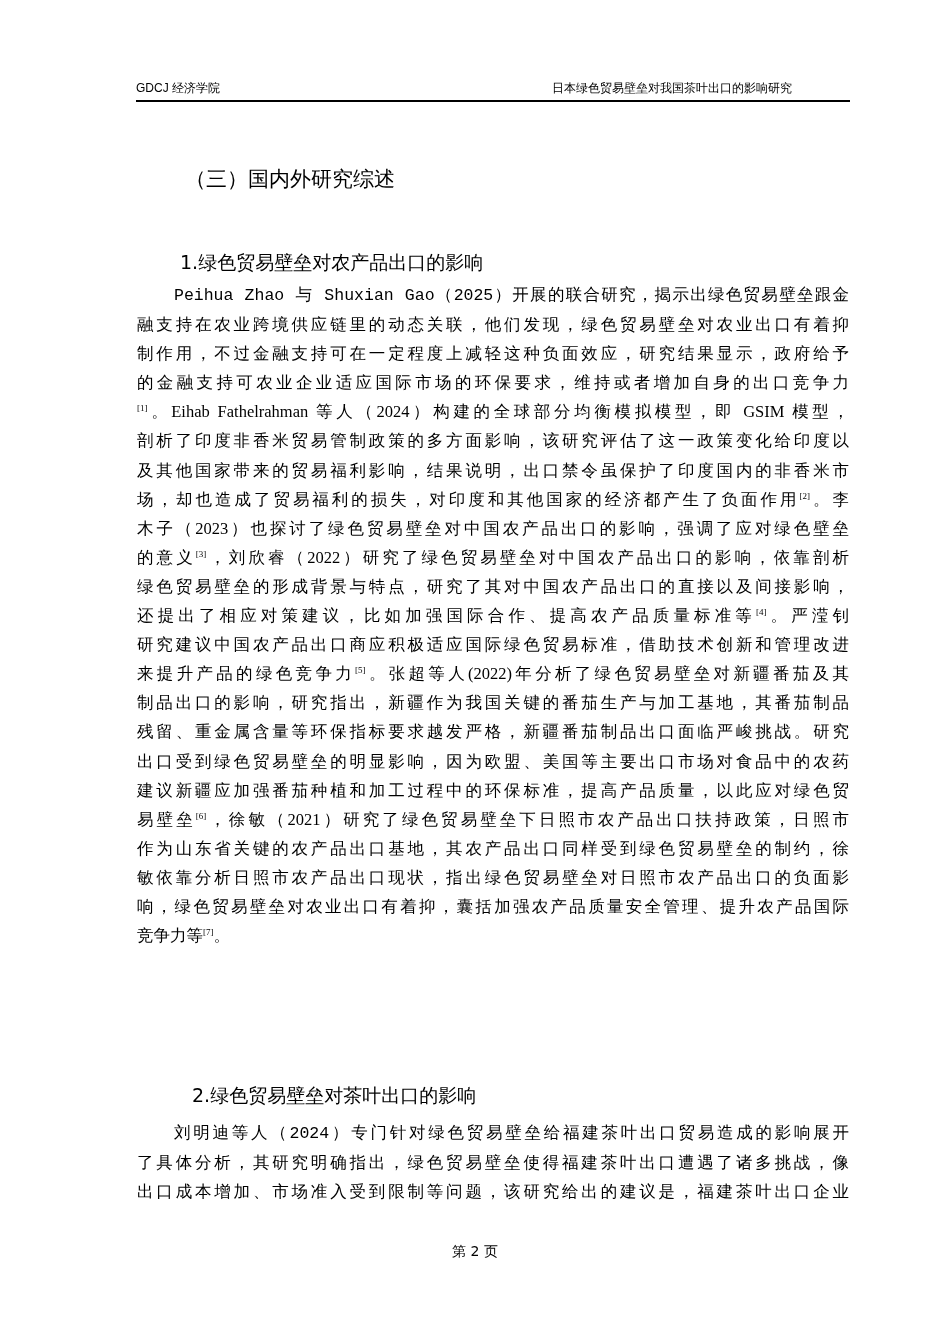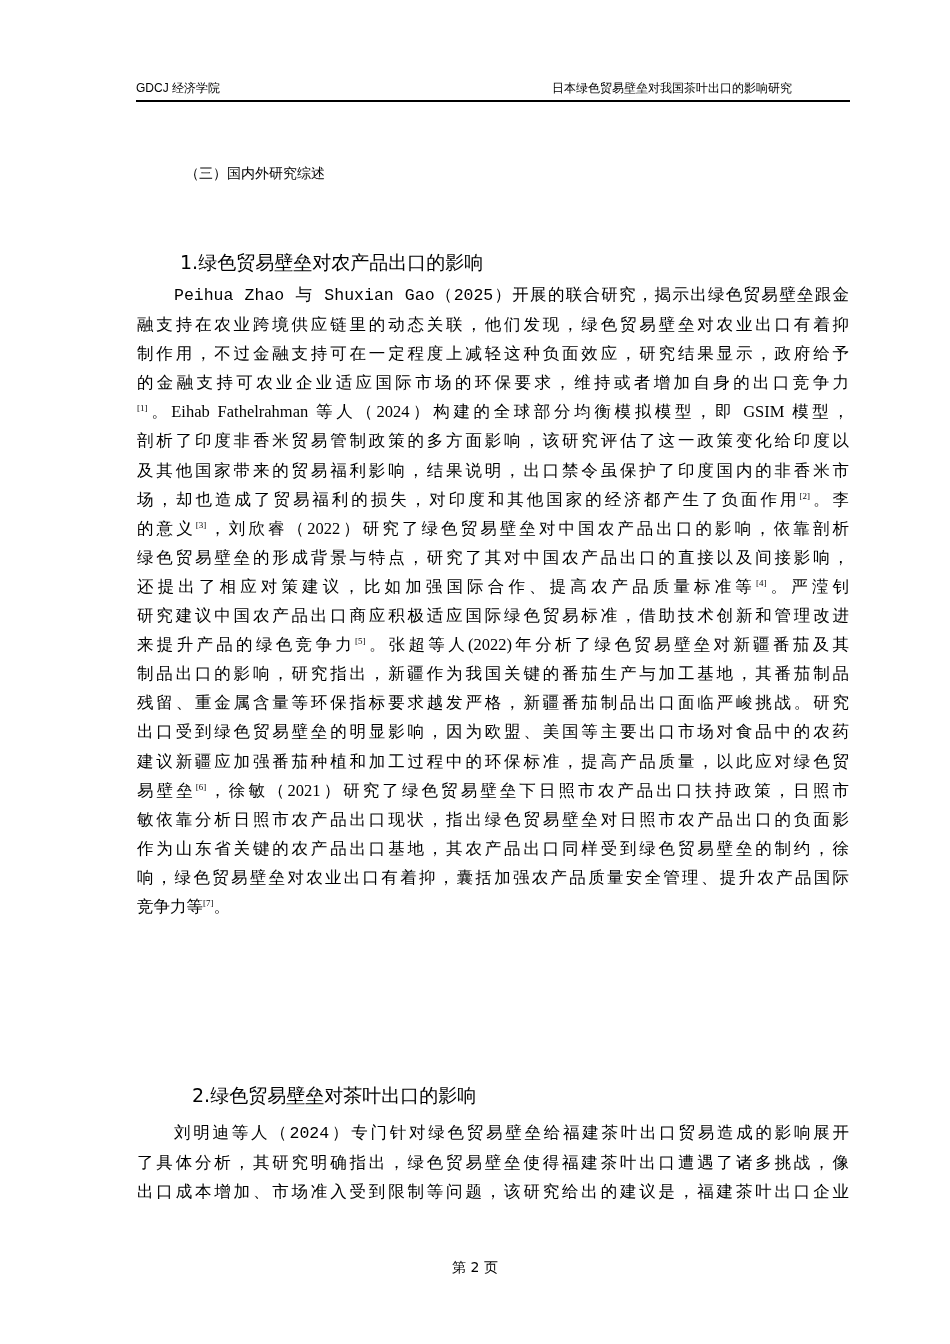--- a/index.html
+++ b/index.html
@@ -1,28 +1,28 @@
 <!DOCTYPE html>
 <html><head>
   <meta charset="utf-8">
   <style>
     html, body { margin: 0; padding: 0; background: #ffffff; }
     body { width: 950px; height: 1344px; position: relative; overflow: hidden; color: #000; font-family: "Liberation Serif", "DejaVu Serif", serif; }
     .header { position: absolute; left: 136px; top: 78px; width: 714px; height: 22px; font-family: "Liberation Sans", "DejaVu Sans", sans-serif; font-size: 12px; text-align: right; }
     .header .left { position: absolute; left: 0; top: 2px; }
     .header .right { position: absolute; right: 58px; top: 2px; }
     .header-rule { position: absolute; left: 136px; top: 100px; width: 714px; height: 2px; background: #000; }
-    .section-title { position: absolute; left: 185px; top: 165px; font-family: "DejaVu Sans", "Liberation Sans", sans-serif; font-size: 14px; }
+    .section-title { position: absolute; left: 185px; top: 165px; font-family: "DejaVu Sans", "Liberation Sans", sans-serif; font-size: 21px; }
     .sub-title { position: absolute; font-family: "DejaVu Sans", "Liberation Sans", sans-serif; font-size: 19px; }
     .body-text { position: absolute; left: 137px; width: 712px; font-size: 16.5px; }
     .line { height: 29.1px; line-height: 29.1px; white-space: nowrap; text-align: justify; text-align-last: justify; }
     .line.last { text-align-last: left; }
     .line.indent { padding-left: 37px; font-family: Liberation Mono, monospace; }
     sup { font-size: 9px; vertical-align: 6px; line-height: 0; }
-    .footer { position: absolute; left: 0; width: 950px; top: 1243px; text-align: center; font-family: "DejaVu Sans", "Liberation Sans", sans-serif; font-size: 14px; margin-top: 16px; }
+    .footer { position: absolute; left: 0; width: 950px; top: 1243px; text-align: center; font-family: "DejaVu Sans", "Liberation Sans", sans-serif; font-size: 14px; }
   </style>
 </head>
 <body>
 
 <div class="header">
   <span class="left">GDCJ 经济学院</span>
   <span class="right">日本绿色贸易壁垒对我国茶叶出口的影响研究</span>
 </div>
 <div class="header-rule"></div>
 
@@ -32,32 +32,33 @@
 
 <div class="body-text" style="top:281px;">
   <div class="line indent">Peihua  Zhao 与 Shuxian  Gao（2025）开展的联合研究，揭示出绿色贸易壁垒跟金</div>
   <div class="line">融支持在农业跨境供应链里的动态关联，他们发现，绿色贸易壁垒对农业出口有着抑</div>
   <div class="line">制作用，不过金融支持可在一定程度上减轻这种负面效应，研究结果显示，政府给予</div>
   <div class="line">的金融支持可农业企业适应国际市场的环保要求，维持或者增加自身的出口竞争力</div>
   <div class="line"><sup>[1]</sup><span>。Eihab  Fathelrahman 等人（2024）构建的全球部分均衡模拟模型，即 GSIM 模型，</span></div>
   <div class="line">剖析了印度非香米贸易管制政策的多方面影响，该研究评估了这一政策变化给印度以</div>
   <div class="line">及其他国家带来的贸易福利影响，结果说明，出口禁令虽保护了印度国内的非香米市</div>
   <div class="line"><span>场，却也造成了贸易福利的损失，对印度和其他国家的经济都产生了负面作用</span><sup>[2]</sup><span>。李</span></div>
+  <div class="line">木子（2023）也探讨了绿色贸易壁垒对中国农产品出口的影响，强调了应对绿色壁垒</div>
   <div class="line"><span>的意义</span><sup>[3]</sup><span>，刘欣睿（2022）研究了绿色贸易壁垒对中国农产品出口的影响，依靠剖析</span></div>
   <div class="line">绿色贸易壁垒的形成背景与特点，研究了其对中国农产品出口的直接以及间接影响，</div>
   <div class="line"><span>还提出了相应对策建议，比如加强国际合作、提高农产品质量标准等</span><sup>[4]</sup><span>。严滢钊</span></div>
   <div class="line">研究建议中国农产品出口商应积极适应国际绿色贸易标准，借助技术创新和管理改进</div>
   <div class="line"><span>来提升产品的绿色竞争力</span><sup>[5]</sup><span>。张超等人(2022)年分析了绿色贸易壁垒对新疆番茄及其</span></div>
   <div class="line">制品出口的影响，研究指出，新疆作为我国关键的番茄生产与加工基地，其番茄制品</div>
   <div class="line">残留、重金属含量等环保指标要求越发严格，新疆番茄制品出口面临严峻挑战。研究</div>
   <div class="line">出口受到绿色贸易壁垒的明显影响，因为欧盟、美国等主要出口市场对食品中的农药</div>
   <div class="line">建议新疆应加强番茄种植和加工过程中的环保标准，提高产品质量，以此应对绿色贸</div>
   <div class="line"><span>易壁垒</span><sup>[6]</sup><span>，徐敏（2021）研究了绿色贸易壁垒下日照市农产品出口扶持政策，日照市</span></div>
+  <div class="line">作为山东省关键的农产品出口基地，其农产品出口同样受到绿色贸易壁垒的制约，徐</div>
   <div class="line">敏依靠分析日照市农产品出口现状，指出绿色贸易壁垒对日照市农产品出口的负面影</div>
-  <div class="line">作为山东省关键的农产品出口基地，其农产品出口同样受到绿色贸易壁垒的制约，徐</div>
   <div class="line">响，绿色贸易壁垒对农业出口有着抑，囊括加强农产品质量安全管理、提升农产品国际</div>
   <div class="line last"><span>竞争力等</span><sup>[7]</sup><span>。</span></div>
 </div>
 
 <div class="sub-title" style="left:192px; top:1083px;">2.绿色贸易壁垒对茶叶出口的影响</div>
 
 <div class="body-text" style="top:1119px;">
   <div class="line indent">刘明迪等人（2024）专门针对绿色贸易壁垒给福建茶叶出口贸易造成的影响展开</div>
   <div class="line">了具体分析，其研究明确指出，绿色贸易壁垒使得福建茶叶出口遭遇了诸多挑战，像</div>
   <div class="line">出口成本增加、市场准入受到限制等问题，该研究给出的建议是，福建茶叶出口企业</div>

